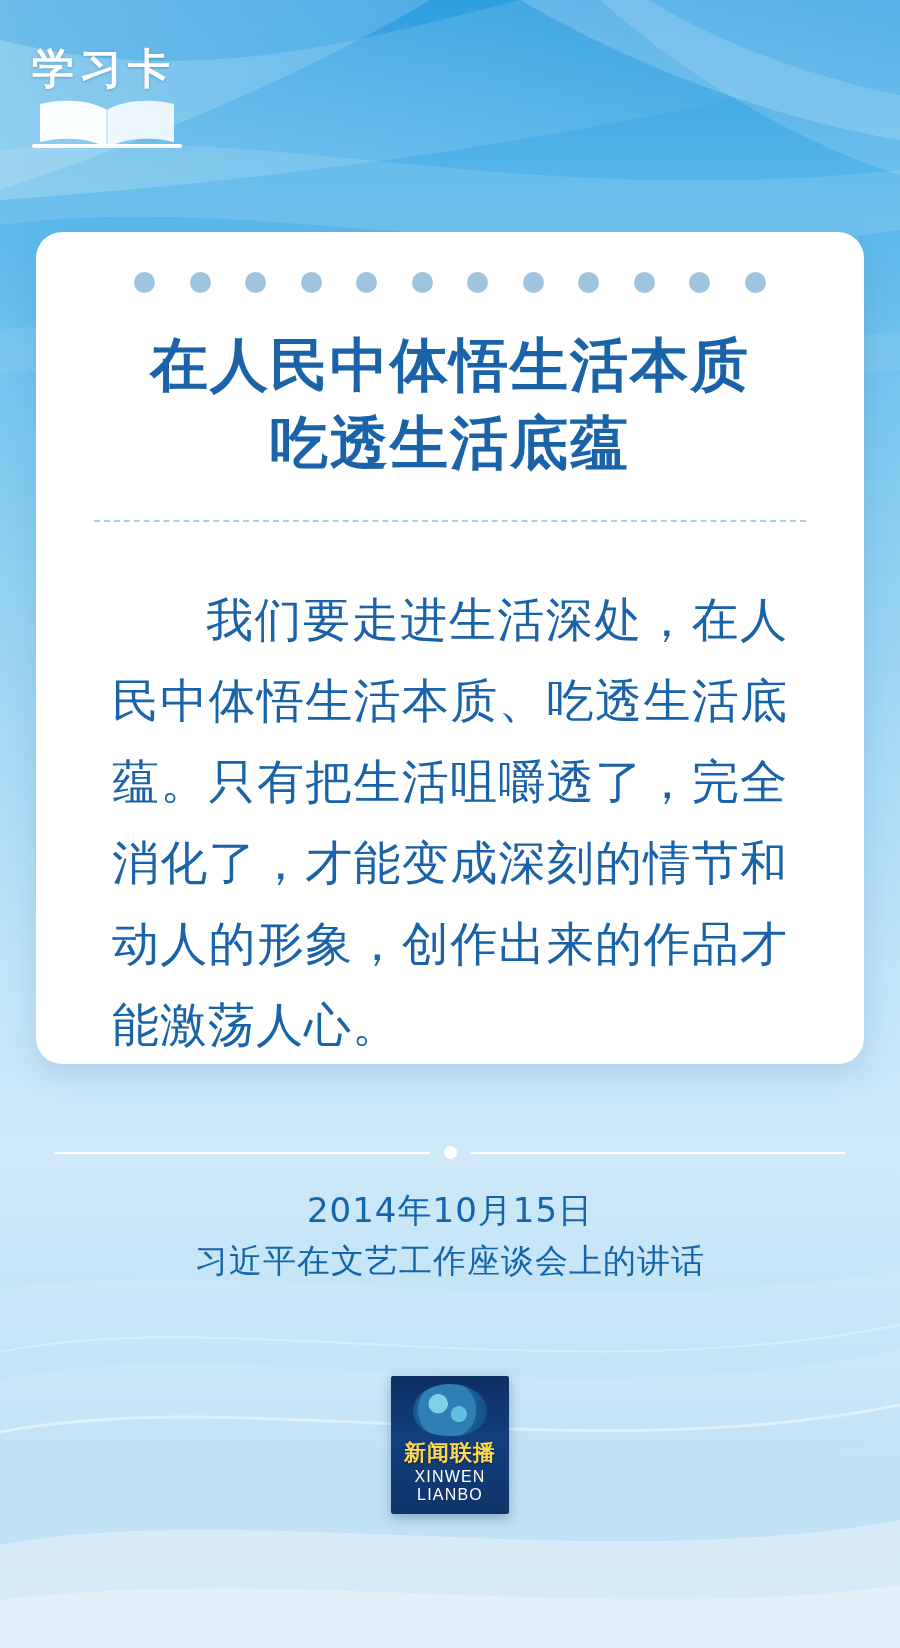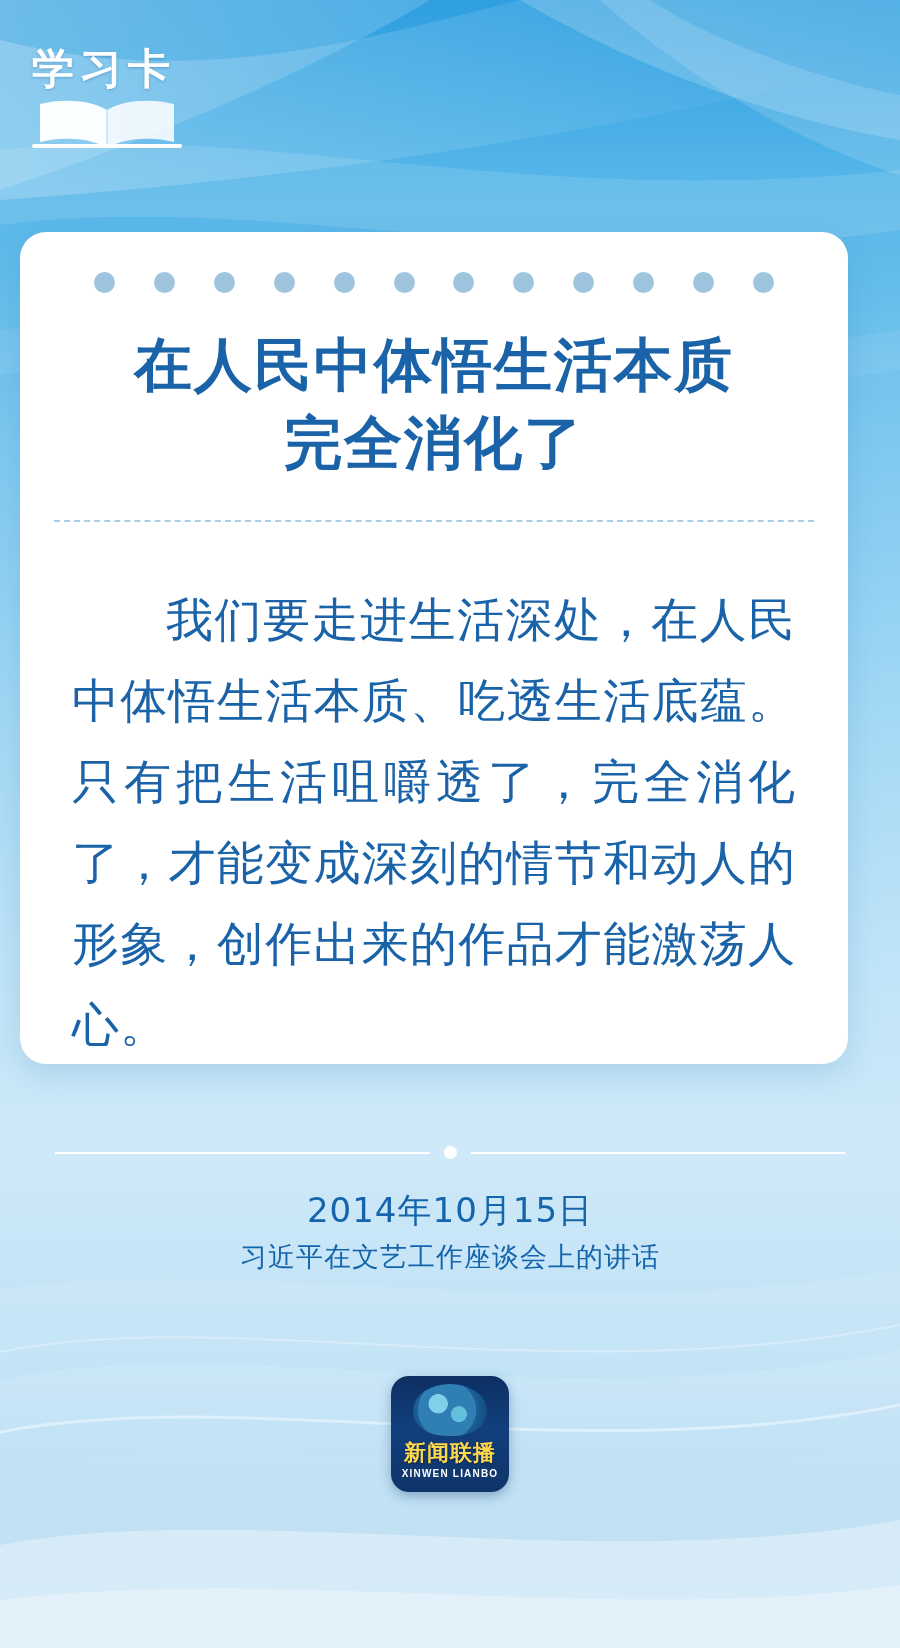--- a/index.html
+++ b/index.html
@@ -55,28 +55,28 @@
     color: #ffffff;
     text-shadow: 0 1px 3px rgba(20,90,150,.35);
     line-height: 1;
     margin-bottom: 6px;
   }
   .book-icon { width: 150px; height: 56px; }
 
   
   .card {
     position: absolute;
-    left: 20px;
+    left: 36px;
     top: 232px;
     width: 828px;
     height: 832px;
     background: #ffffff;
     border-radius: 26px;
     box-shadow: 0 10px 30px rgba(40,110,170,.18);
-    padding: 0 34px;
+    padding: 0 58px;
   }
   .punch-row {
     display: flex;
     justify-content: space-between;
     align-items: center;
     padding: 40px 40px 0 40px;
   }
   .punch {
     width: 21px;
     height: 21px;
@@ -141,31 +141,31 @@
     position: absolute;
     left: 0;
     top: 1186px;
     width: 100%;
     text-align: center;
     color: #1565ad;
     font-family: "DejaVu Sans", "Liberation Sans", sans-serif;
     font-weight: 400;
   }
   .source .date { font-size: 34px; line-height: 1.45; letter-spacing: 1px; }
-  .source .speech { font-size: 27px; line-height: 1.6; letter-spacing: 1px; }
+  .source .speech { font-size: 33px; line-height: 1.6; letter-spacing: 1px; }
 
   
   .logo-tile {
     position: absolute;
     left: 50%;
     transform: translateX(-50%);
     top: 1376px;
     width: 118px;
-    height: 116px;
-    border-radius: 18px;
+    height: 138px;
+    border-radius: 2px;
     background: linear-gradient(180deg, #0d2f62 0%, #123f7d 45%, #0f3469 100%);
     box-shadow: 0 4px 12px rgba(20,60,110,.35);
     overflow: hidden;
   }
   .logo-globe {
     position: absolute;
     left: 50%;
     transform: translateX(-50%);
     top: 8px;
     width: 74px;
@@ -190,22 +190,22 @@
     text-shadow: 0 1px 2px rgba(0,0,0,.45);
   }
   .logo-en {
     position: absolute;
     top: 92px;
     left: 0;
     width: 100%;
     text-align: center;
     color: #ffffff;
     font-family: "Liberation Sans", sans-serif;
-    font-weight: 700;
-    font-size: 10px;
+    font-weight: 400;
+    font-size: 16px;
     letter-spacing: 1.2px;
   }
 </style>
 </head>
 <body>
 
 <div class="poster">
 
   <div class="bg-layer">
     <svg viewBox="0 0 900 1648" preserveAspectRatio="none" aria-hidden="true">
@@ -265,21 +265,21 @@
       <span class="punch"></span>
       <span class="punch"></span>
       <span class="punch"></span>
       <span class="punch"></span>
       <span class="punch"></span>
       <span class="punch"></span>
     </div>
 
     <div class="card-title">
       <span class="line">在人民中体悟生活本质</span>
-      <span class="line">完全消化了</span>
+      <span class="line">吃透生活底蕴</span>
     </div>
 
     <div class="dashed-sep"></div>
 
     <div class="card-body">我们要走进生活深处，在人民中体悟生活本质、吃透生活底蕴。只有把生活咀嚼透了，完全消化了，才能变成深刻的情节和动人的形象，创作出来的作品才能激荡人心。</div>
   </div>
 
   <div class="divider">
     <span class="bar"></span>
     <span class="dot"></span>

